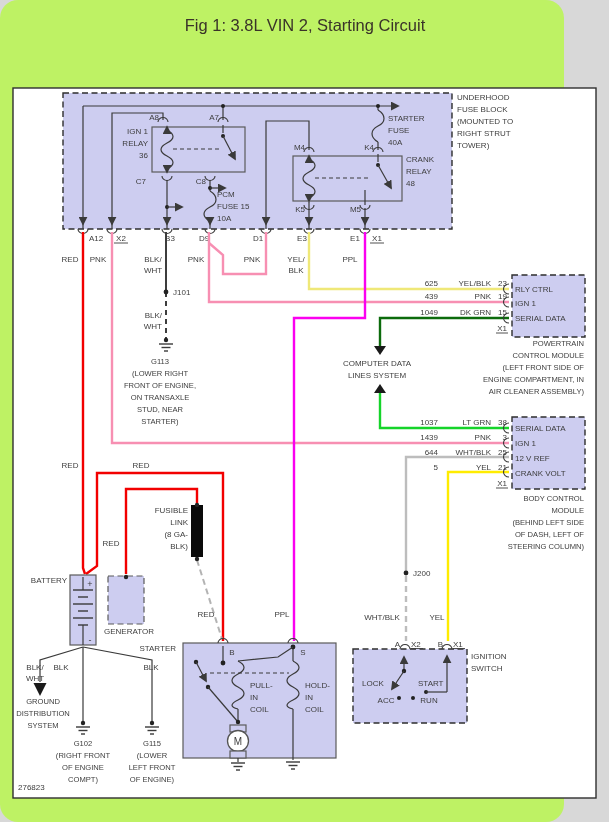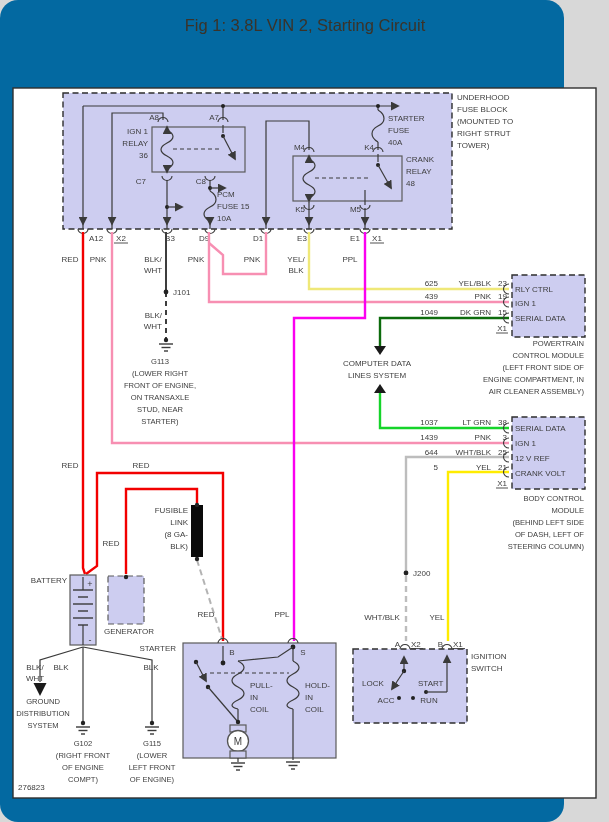--- a/index.html
+++ b/index.html
@@ -1,16 +1,16 @@
 <!DOCTYPE html>
 <html><head>
 <meta charset="utf-8">
 <style>
   html,body{margin:0;padding:0;background:#d8d8d8;}
-  .stage{position:relative;width:564px;height:822px;background:#0369a1;font-family:"Liberation Sans",sans-serif;border-radius:18px;}
+  .stage{position:relative;width:564px;height:822px;background:#bef264;font-family:"Liberation Sans",sans-serif;border-radius:18px;}
   svg{display:block;}
   text{font-family:"Liberation Sans",sans-serif;font-size:8px;fill:#3d3d3d;}
   .tt{font-size:16.5px;fill:#3a3329;}
   .sm{font-size:7.6px;}
   .mid{text-anchor:middle;}
   .end{text-anchor:end;}
   .frame{fill:#ffffff;stroke:#2f2f2f;stroke-width:1.4;}
   .box{fill:#cdcdf0;stroke:#2e2e2e;stroke-width:1.4;}
   .dashed{stroke-dasharray:6 3.5;}
   .comp{fill:#cdcdf0;stroke:#5a5a5a;stroke-width:1.2;}

